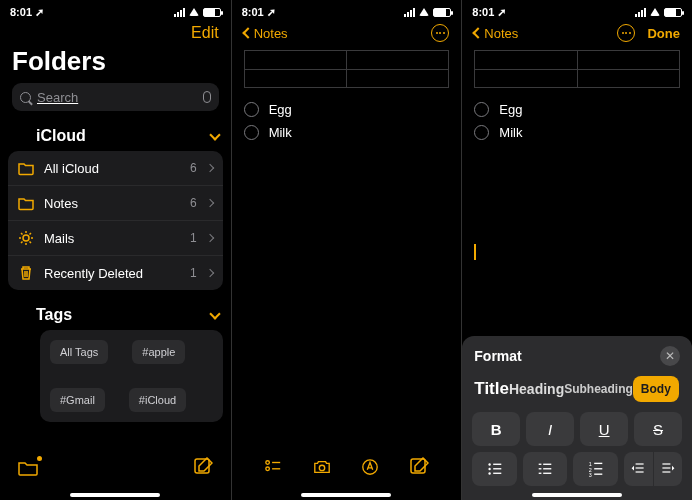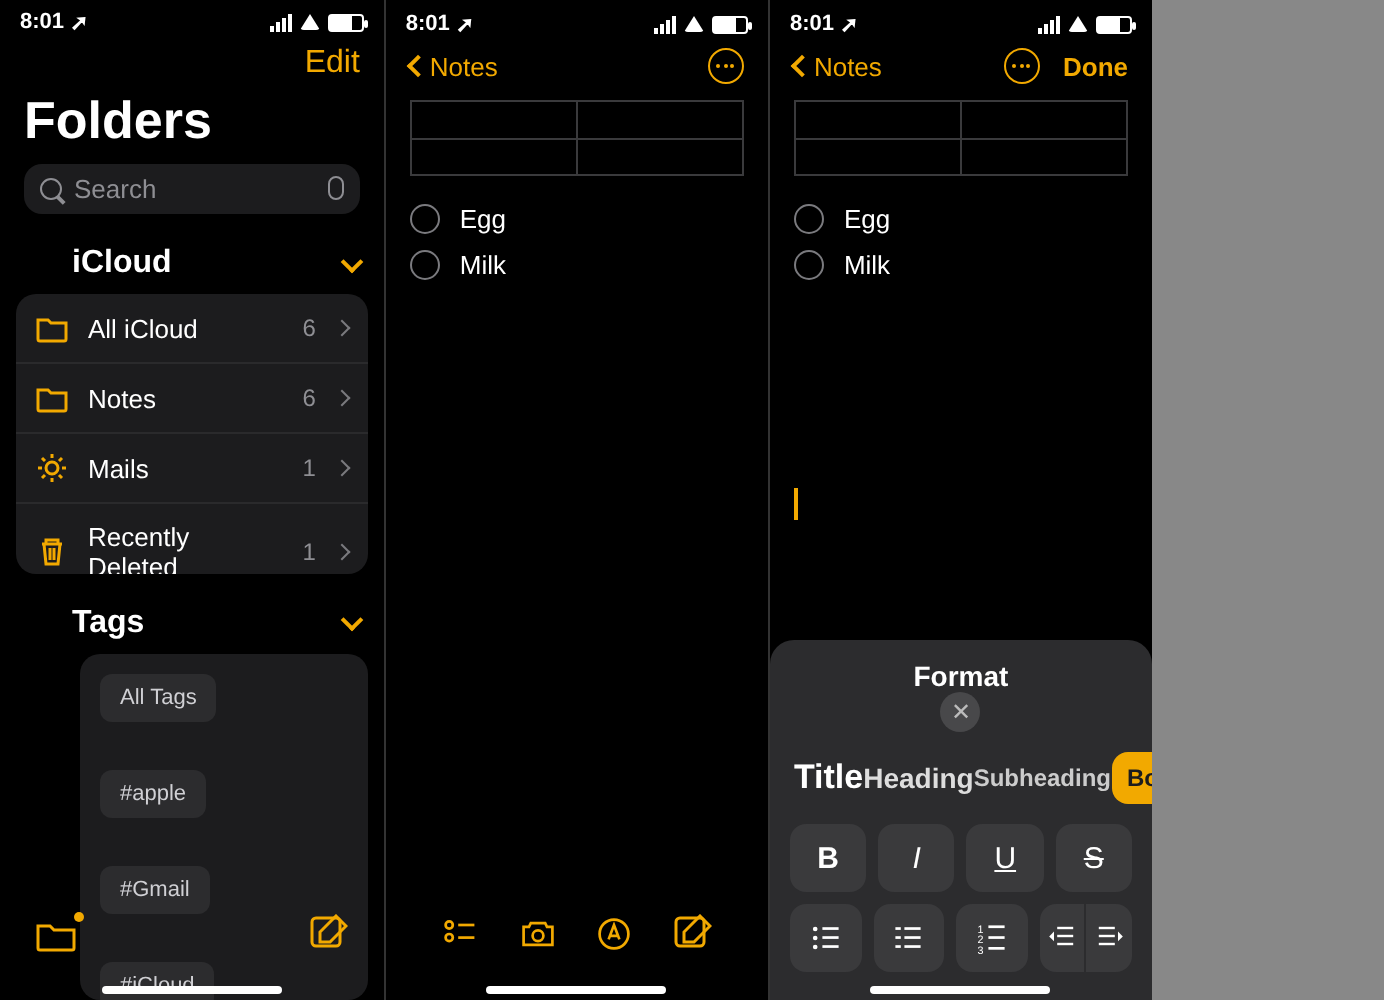--- a/index.html
+++ b/index.html
@@ -1,17 +1,17 @@
 <!DOCTYPE html>
 <html><head>
 <meta charset="utf-8">
 <style>
   * { box-sizing: border-box; margin: 0; padding: 0; font-family: -apple-system, "SF Pro Text", "Helvetica Neue", Arial, sans-serif; }
   body { background: #888; }
-  .phones { display: flex; width: 576px; height: 500px; }
+  .phones { display: flex; width: 692px; height: 500px; }
   .phone { position: relative; width: 230.66px; height: 500px; background: #000; color: #fff; display: flex; flex-direction: column; overflow: hidden; }
   .phone + .phone { border-left: 1px solid #333; }
   
   .status-bar { display: flex; align-items: center; justify-content: space-between; height: 20px; padding: 4px 10px 0 10px; font-size: 11px; font-weight: 600; }
   .status-left { display: flex; align-items: center; gap: 3px; }
   .status-right { display: flex; align-items: center; gap: 4px; }
   .sig-bars { display: flex; align-items: flex-end; gap: 1px; }
   .sig-bars span { width: 2px; background: #fff; }
   .sig-bars span:nth-child(1){ height: 3px; } .sig-bars span:nth-child(2){ height: 5px; }
   .sig-bars span:nth-child(3){ height: 7px; } .sig-bars span:nth-child(4){ height: 9px; }
@@ -23,21 +23,21 @@
   .navrow { display:flex; align-items:center; justify-content:space-between; padding: 6px 12px; height: 26px; }
   .accent { color: #f2a900; }
   .nav-back { display:flex; align-items:center; gap:2px; font-size:13px; }
   .chev-left { width:8px; height:8px; border-left:2px solid #f2a900; border-bottom:2px solid #f2a900; transform: rotate(45deg); }
   .chev-down { width:8px; height:8px; border-right:2px solid #f2a900; border-bottom:2px solid #f2a900; transform: rotate(45deg); margin-top:-3px;}
   .chev-right-sm { width:6px; height:6px; border-right:1.5px solid #7a7a7e; border-top:1.5px solid #7a7a7e; transform: rotate(45deg); }
   .more-circle { width:18px; height:18px; border:1.5px solid #f2a900; border-radius:50%; display:flex; align-items:center; justify-content:center; gap:1.5px;}
   .more-circle span{ width:2px; height:2px; background:#f2a900; border-radius:50%; }
   
   .big-title { font-size: 26px; font-weight: 700; padding: 0 12px 6px; }
-  .searchbar { margin: 0 12px 10px; background:#1c1c1e; border-radius:9px; height:28px; display:flex; align-items:center; padding:0 8px; }
+  .searchbar { margin: 0 12px 10px; background:#1c1c1e; border-radius:9px; height:28px; display:flex; align-items:center; padding:0 8px;text-decoration:underline; }
   .search-icon { width:11px; height:11px; border:1.5px solid #8e8e93; border-radius:50%; position:relative; margin-right:6px;}
   .search-icon::after { content:""; position:absolute; width:5px; height:1.5px; background:#8e8e93; bottom:-2px; right:-3px; transform:rotate(45deg);}
   .searchbar .ph { color:#8e8e93; font-size:13px; flex:1; }
   .mic-icon { width:8px; height:12px; border:1.5px solid #8e8e93; border-radius:4px; }
   .section-hdr { display:flex; align-items:center; justify-content:space-between; padding: 6px 12px; font-size:16px; font-weight:600;margin-left:24px; }
   .folder-list, .tag-panel { margin: 0 8px; background:#1c1c1e; border-radius:10px; overflow:hidden; }
   .folder-row { display:flex; align-items:center; padding: 9px 10px; gap:10px; font-size:13px; }
   .folder-row + .folder-row { border-top:1px solid #2a2a2c; }
   .folder-row .lbl { flex:1; }
   .folder-row .cnt { color:#8e8e93; font-size:12px; }
@@ -56,21 +56,21 @@
   .tablebox .trow { display:flex; height:18px; }
   .tablebox .trow + .trow { border-top:1px solid #3a3a3c; }
   .tablebox .tcell { flex:1; }
   .tablebox .tcell + .tcell { border-left:1px solid #3a3a3c; }
   .check-item { display:flex; align-items:center; gap:10px; font-size:13px; color:#ffffff; padding:4px 0; }
   .check-circle { width:15px; height:15px; border:1.5px solid #7a7a7e; border-radius:50%; }
   .cursor-line { margin-top: 100px; }
   .cursor { display:inline-block; width:2px; height:16px; background:#f2a900; }
   
   .format-panel { background:#2c2c2e; border-top-left-radius:12px; border-top-right-radius:12px; padding:10px 0 8px; position:absolute; bottom:0; left:0; right:0; }
-  .fp-header { display:flex; align-items:center; justify-content:space-between; padding:0 12px 10px;flex-direction:column; }
+  .fp-header { display:flex; align-items:center; justify-content:space-between; padding:0 12px 10px; }
   .fp-header .ttl { font-size:14px; font-weight:600; }
   .fp-close { width:20px; height:20px; background:#48484a; border-radius:50%; display:flex; align-items:center; justify-content:center; color:#bbb; font-size:12px;}
   .fp-styles { display:flex; align-items:center; padding: 0 0 10px 12px; overflow:hidden; }
   .fp-styles .s-title { font-size:17px; font-weight:800; }
   .fp-styles .s-heading { font-size:14px; font-weight:700; color:#ddd; }
   .fp-styles .s-sub { font-size:12px; font-weight:600; color:#ccc; }
   .fp-styles .s-body { font-size:12px; background:#f2a900; color:#1c1c1e; padding:6px 8px; border-radius:8px; font-weight:600;}
   .fp-row { display:flex; gap:6px; padding:0 10px 6px; }
   .fp-cell { flex:1; background:#3a3a3c; border-radius:8px; height:34px; display:flex; align-items:center; justify-content:center; font-size:15px;}
   .fp-cell.group { flex:1.3; gap:0; padding:0; overflow:hidden; }

